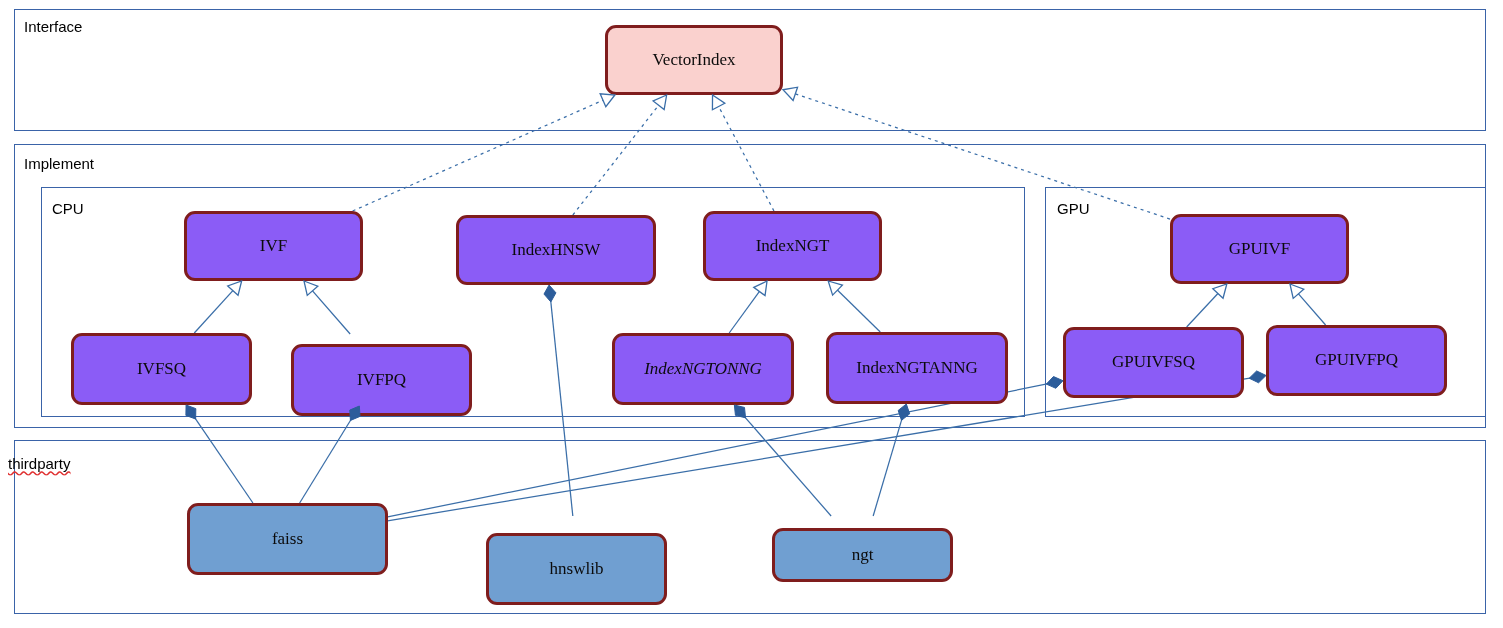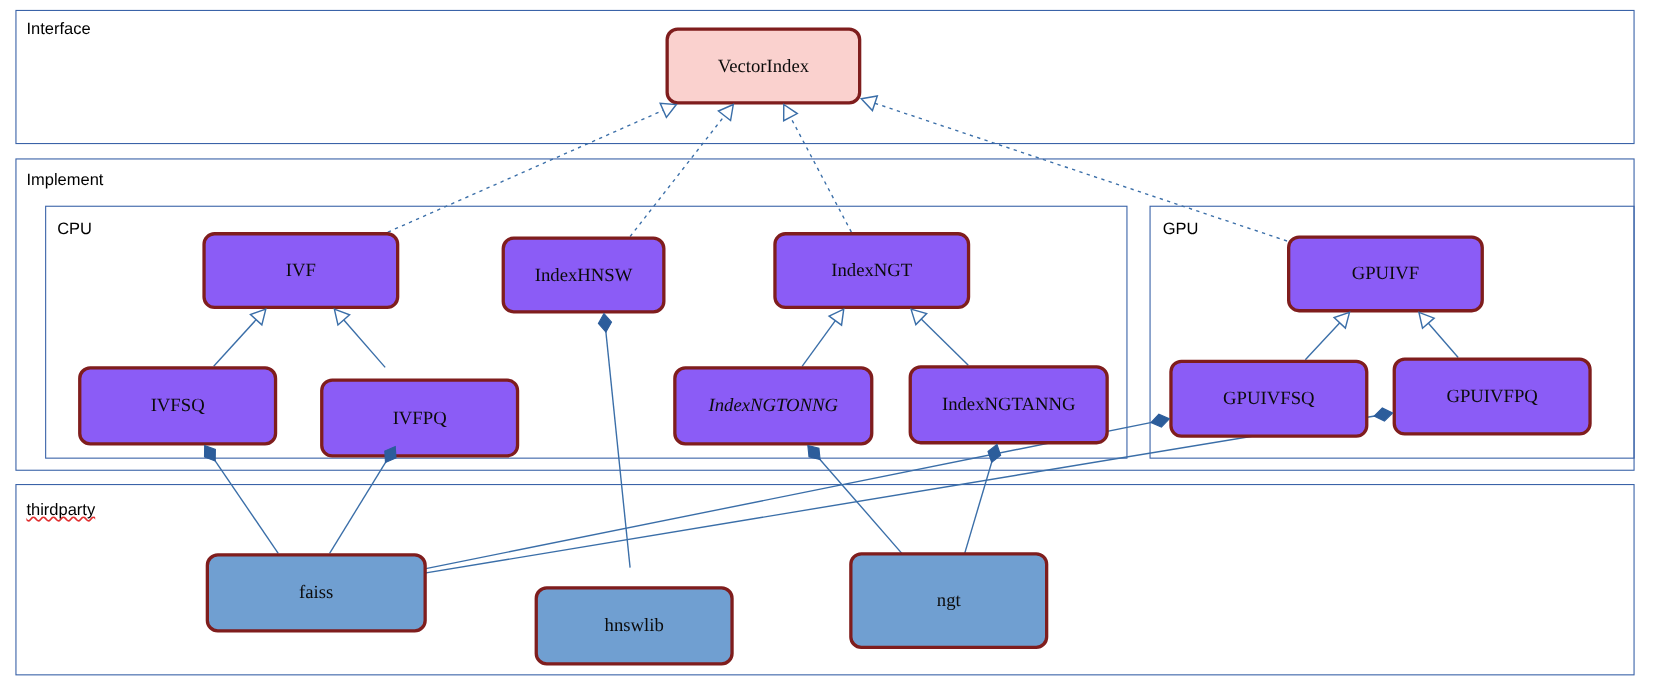--- a/index.html
+++ b/index.html
@@ -78,21 +78,21 @@
   <div id="groups-layer">
       <div class="group-box" style="left: 14px; top: 9px; width: 1472px; height: 122px;"></div>
       <div class="group-label" style="left: 24px; top: 19px;">Interface</div>
       <div class="group-box" style="left: 14px; top: 144px; width: 1472px; height: 284px;"></div>
       <div class="group-label" style="left: 24px; top: 156px;">Implement</div>
       <div class="group-box" style="left: 41px; top: 187px; width: 984px; height: 230px;"></div>
       <div class="group-label" style="left: 52px; top: 201px;">CPU</div>
       <div class="group-box" style="left: 1045px; top: 187px; width: 441px; height: 230px;"></div>
       <div class="group-label" style="left: 1057px; top: 201px;">GPU</div>
       <div class="group-box" style="left: 14px; top: 440px; width: 1472px; height: 174px;"></div>
-      <div class="group-label misspelled" style="left: 24px; top: 456px;">thirdparty</div>
+      <div class="group-label misspelled" style="left: 8px; top: 456px;">thirdparty</div>
     </div>
 
   <svg id="edges" viewBox="0 0 1503 628">
       <g>
         <line x1="352.6263440860215" y1="211" x2="604.8138522977491" y2="99.4497585555735" stroke="#3a6ea8" stroke-width="1.25" fill="none" stroke-dasharray="3 4"></line>
       </g>
       <g>
         <line x1="572.8552631578947" y1="215" x2="659.8708821324911" y2="103.66688481364775" stroke="#3a6ea8" stroke-width="1.25" fill="none" stroke-dasharray="3 4"></line>
       </g>
       <g>
@@ -142,21 +142,21 @@
       </g>
     </svg>
 
   <div id="nodes-layer">
       <div class="node pink" style="left: 605px; top: 25px; width: 178px; height: 70px;">
         <span>VectorIndex</span>
       </div>
       <div class="node green" style="left: 184px; top: 211px; width: 179px; height: 70px;">
         <span>IVF</span>
       </div>
-      <div class="node green" style="left: 456px; top: 215px; width: 149px; height: 70px;">
+      <div class="node green" style="left: 456px; top: 215px; width: 200px; height: 70px;">
         <span>IndexHNSW</span>
       </div>
       <div class="node green" style="left: 703px; top: 211px; width: 179px; height: 70px;">
         <span>IndexNGT</span>
       </div>
       <div class="node green" style="left: 1170px; top: 214px; width: 179px; height: 70px;">
         <span>GPUIVF</span>
       </div>
       <div class="node green" style="left: 71px; top: 333px; width: 181px; height: 72px;">
         <span>IVFSQ</span>
@@ -175,21 +175,21 @@
       </div>
       <div class="node green" style="left: 1266px; top: 325px; width: 181px; height: 71px;">
         <span>GPUIVFPQ</span>
       </div>
       <div class="node blue" style="left: 187px; top: 503px; width: 201px; height: 72px;">
         <span>faiss</span>
       </div>
       <div class="node blue" style="left: 486px; top: 516px; width: 181px; height: 72px; margin-top: 17px;">
         <span>hnswlib</span>
       </div>
-      <div class="node blue" style="left: 772px; top: 502px; width: 181px; height: 88px;">
+      <div class="node blue" style="left: 772px; top: 528px; width: 181px; height: 54px;">
         <span>ngt</span>
       </div>
     </div>
 
   <svg id="edges-over" viewBox="0 0 1503 628">
       <g>
         <polygon points="614.8736559139785,95 605.8164616301633,106.66049877600551 600.1531325594335,93.85711235535001" fill="#ffffff" stroke="#3a6ea8" stroke-width="1.3"></polygon>
       </g>
       <g>
         <polygon points="666.6447368421053,95 664.1545625212461,109.55331686770181 653.1239818493309,100.93204723728378" fill="#ffffff" stroke="#3a6ea8" stroke-width="1.3"></polygon>

